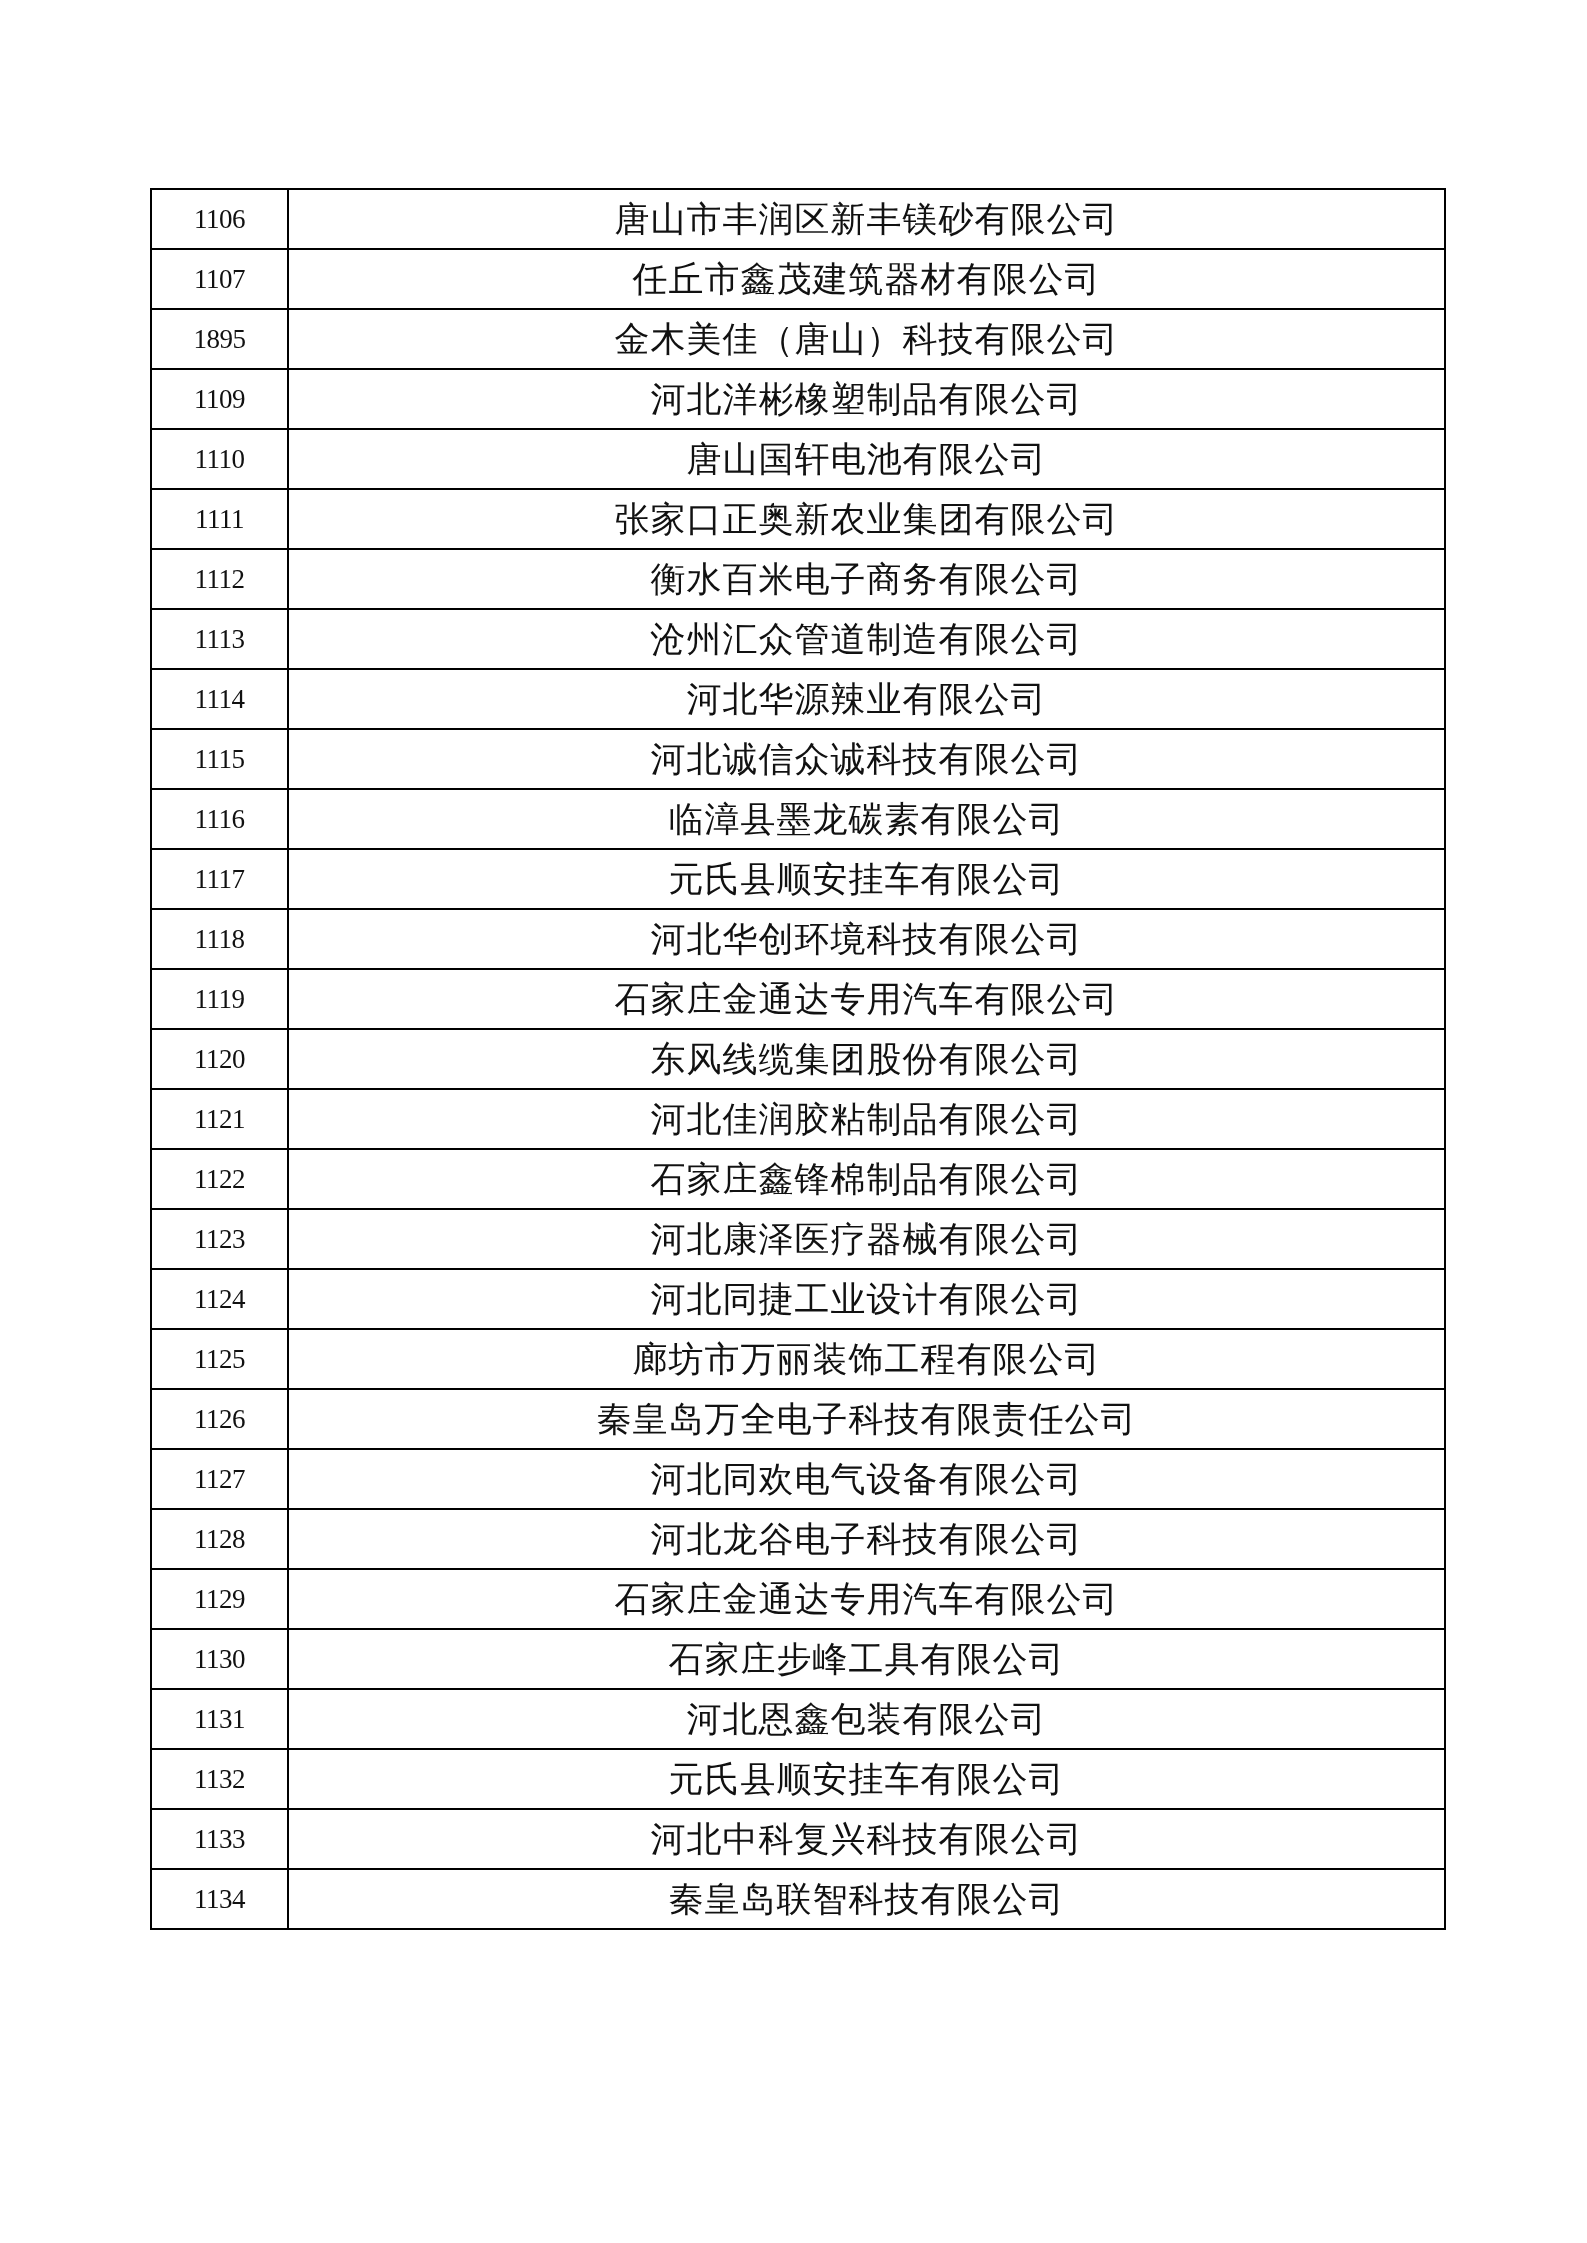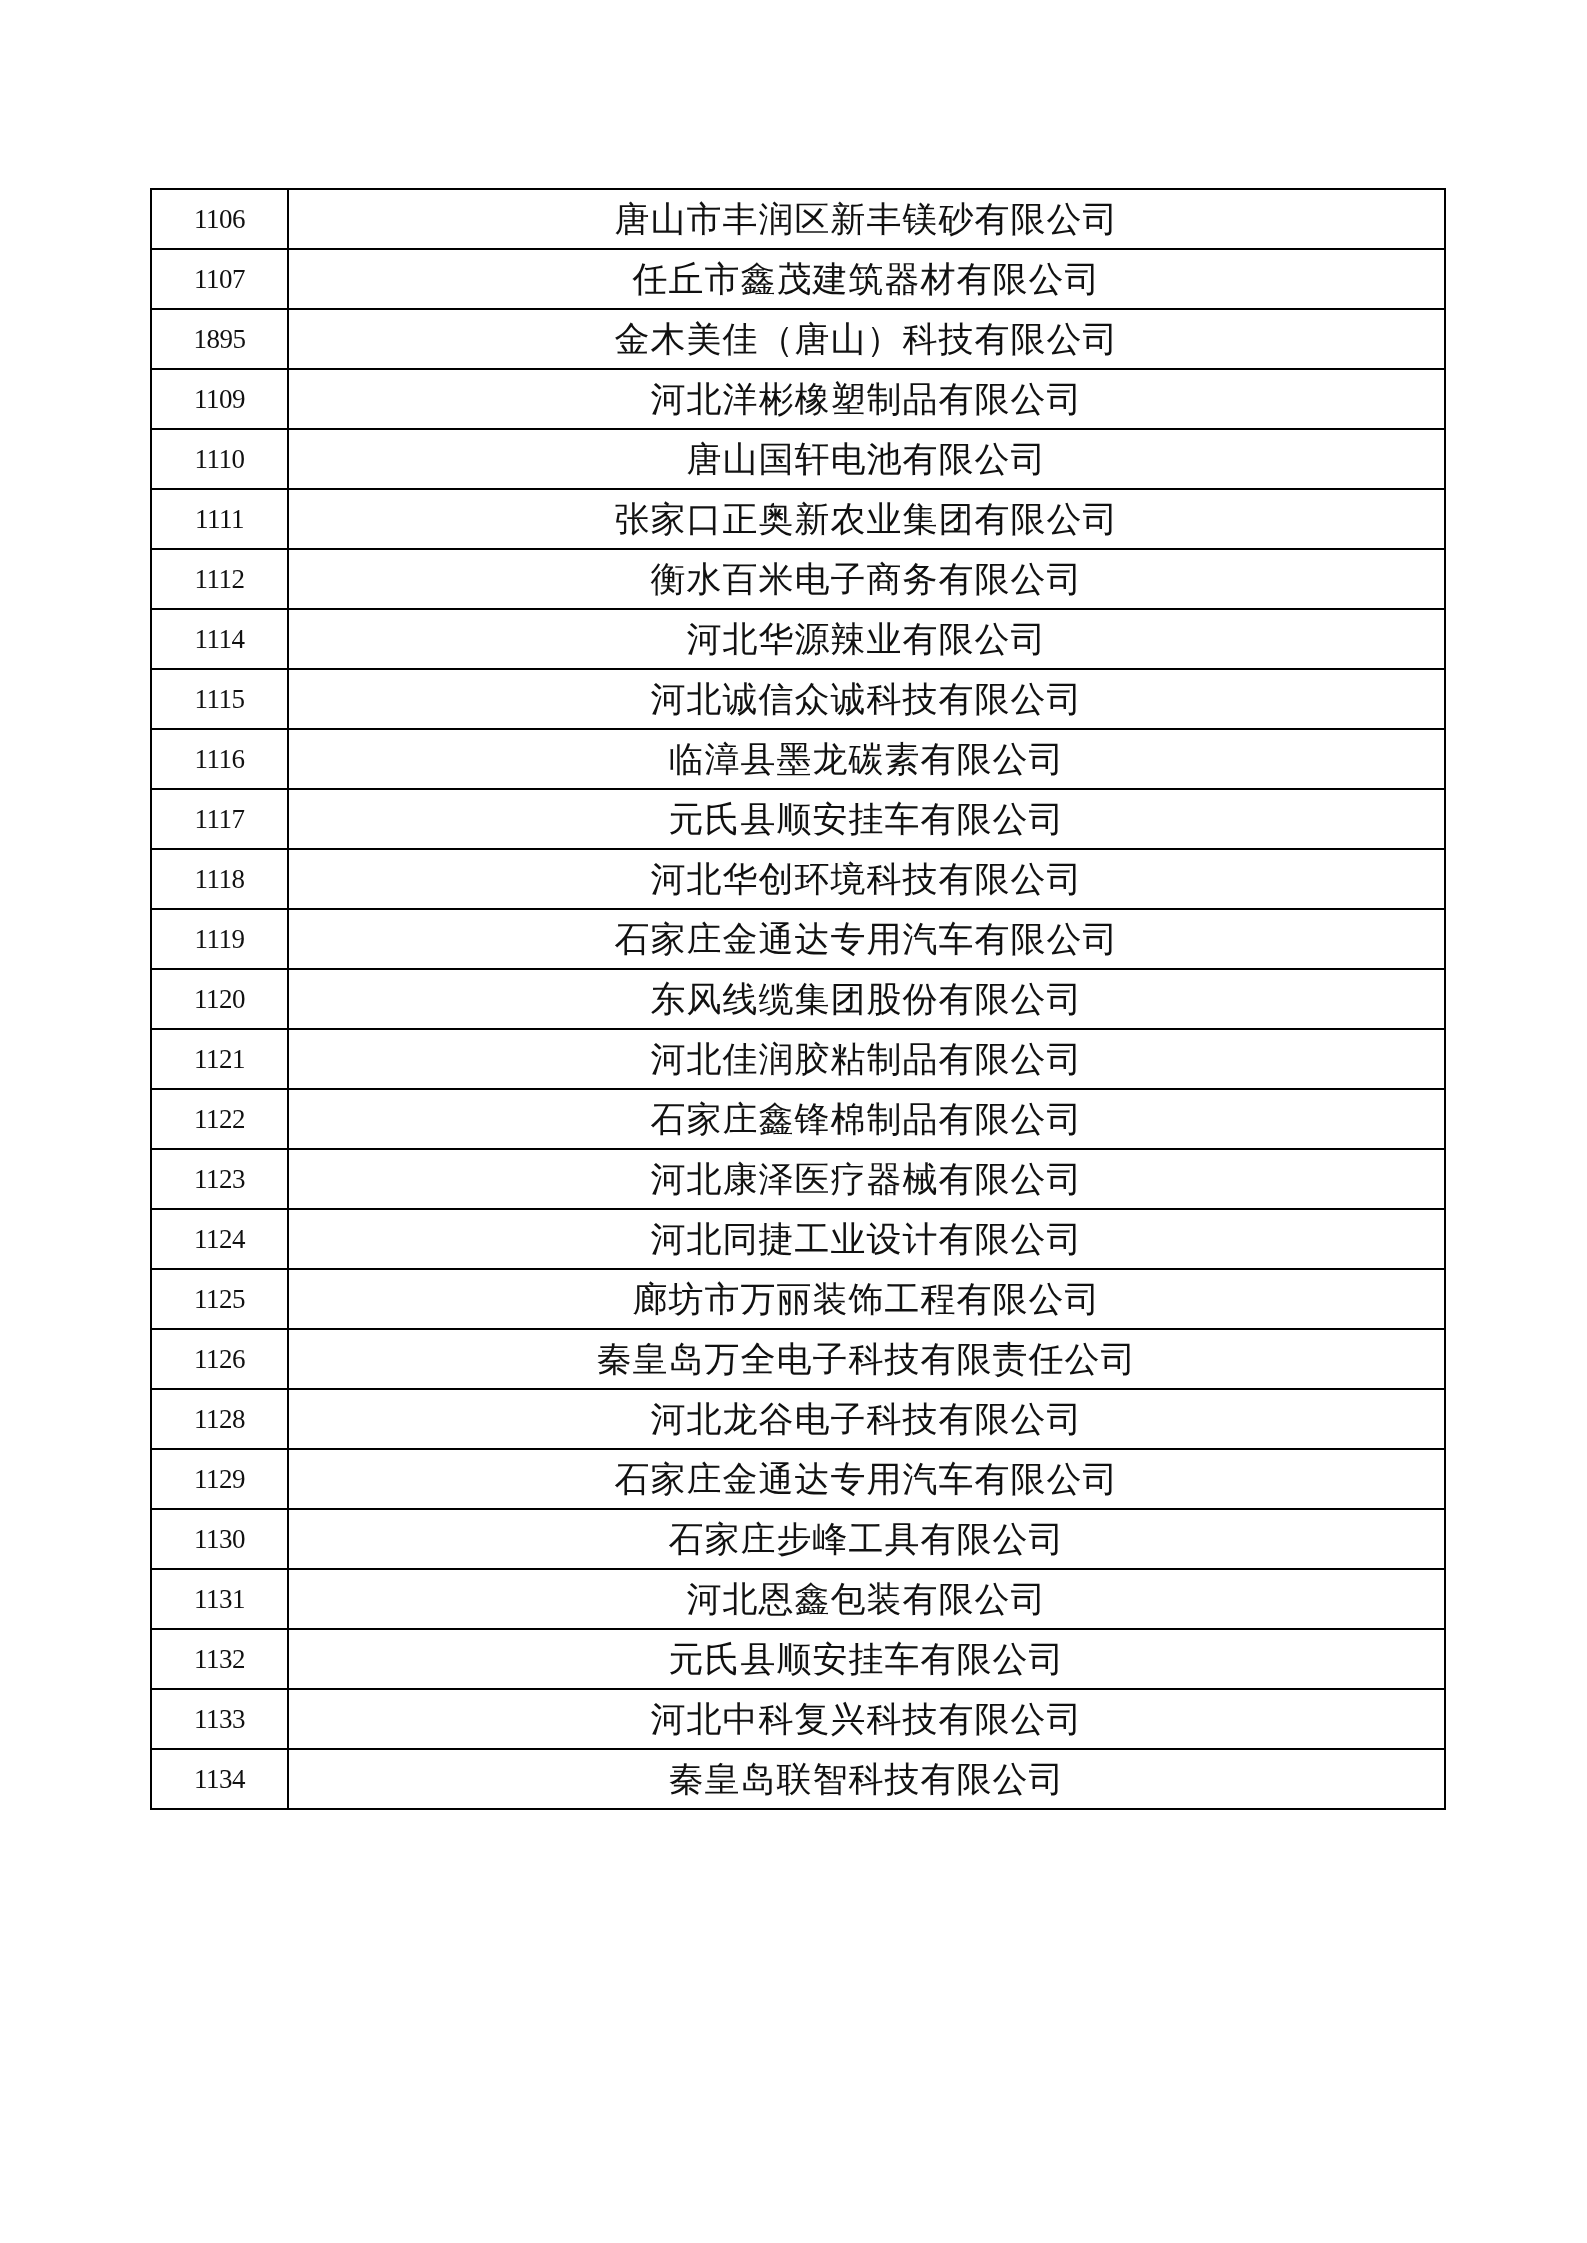--- a/index.html
+++ b/index.html
@@ -69,20 +69,24 @@
       </tr>
     <tr>
         <td class="col-num">1111</td>
         <td class="col-name">张家口正奥新农业集团有限公司</td>
       </tr>
     <tr>
         <td class="col-num">1112</td>
         <td class="col-name">衡水百米电子商务有限公司</td>
       </tr>
     <tr>
+        <td class="col-num">1113</td>
+        <td class="col-name">沧州汇众管道制造有限公司</td>
+      </tr>
+    <tr>
         <td class="col-num">1114</td>
         <td class="col-name">河北华源辣业有限公司</td>
       </tr>
     <tr>
         <td class="col-num">1115</td>
         <td class="col-name">河北诚信众诚科技有限公司</td>
       </tr>
     <tr>
         <td class="col-num">1116</td>
         <td class="col-name">临漳县墨龙碳素有限公司</td>
@@ -121,20 +125,24 @@
       </tr>
     <tr>
         <td class="col-num">1125</td>
         <td class="col-name">廊坊市万丽装饰工程有限公司</td>
       </tr>
     <tr>
         <td class="col-num">1126</td>
         <td class="col-name">秦皇岛万全电子科技有限责任公司</td>
       </tr>
     <tr>
+        <td class="col-num">1127</td>
+        <td class="col-name">河北同欢电气设备有限公司</td>
+      </tr>
+    <tr>
         <td class="col-num">1128</td>
         <td class="col-name">河北龙谷电子科技有限公司</td>
       </tr>
     <tr>
         <td class="col-num">1129</td>
         <td class="col-name">石家庄金通达专用汽车有限公司</td>
       </tr>
     <tr>
         <td class="col-num">1130</td>
         <td class="col-name">石家庄步峰工具有限公司</td>

